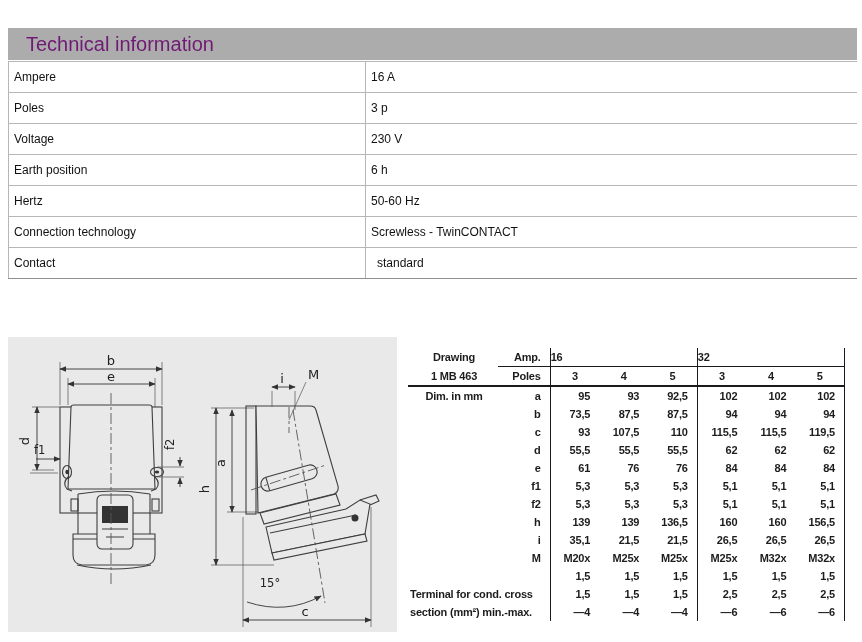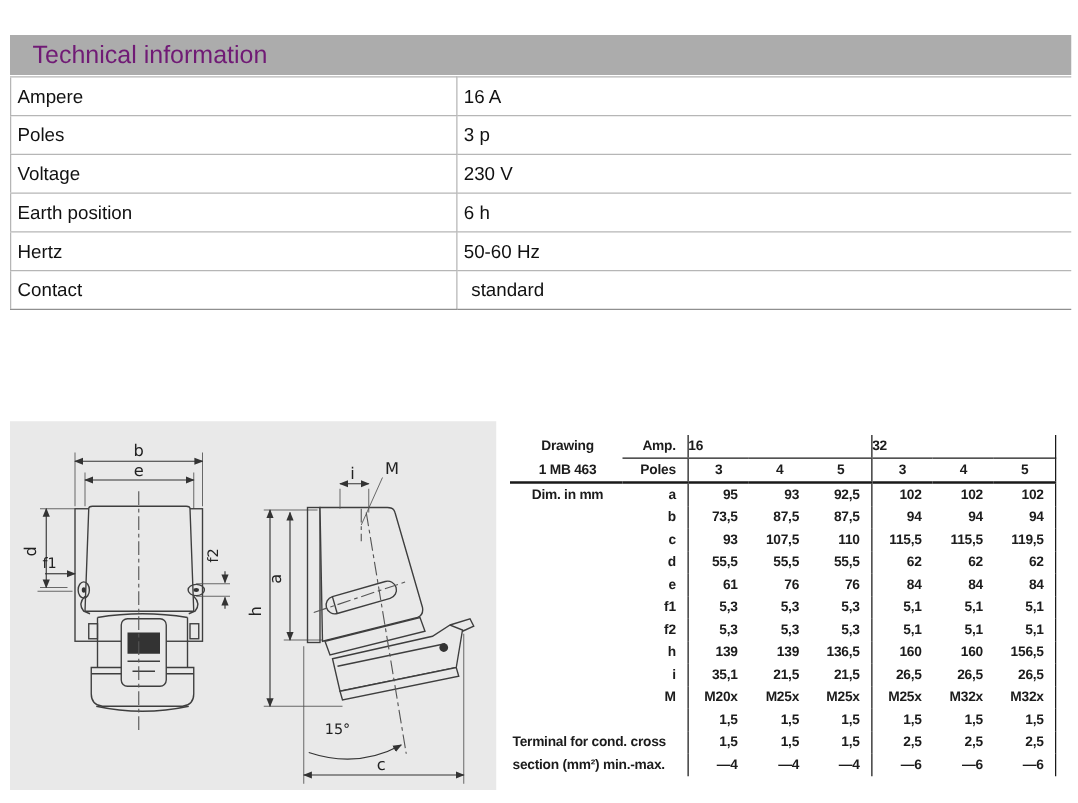--- a/index.html
+++ b/index.html
@@ -9,21 +9,21 @@
 
   
   .header-bar{position:absolute;left:8px;top:28px;width:849px;height:32px;
       background:var(--header-bar,#acacac);color:#701a75;font-size:20px;
       line-height:32px;padding-left:18px;box-sizing:border-box;}
 
   
   .spec-table{position:absolute;left:8px;top:61px;width:849px;
       border-collapse:collapse;table-layout:fixed;
       border-left:1px solid var(--tb,#b6b6b6);}
-  .spec-table td{height:30px;font-size:15px;padding:0 0 0 5px;
+  .spec-table td{height:30px;font-size:12px;padding:0 0 0 5px;
       border-bottom:1px solid var(--tb,#b6b6b6);vertical-align:middle;
       white-space:nowrap;overflow:hidden;}
   .spec-table tr:first-child td{border-top:1px solid var(--tb,#b6b6b6);}
   .spec-table tr:last-child td{border-bottom:1.5px solid #8f8f8f;}
   .spec-label{width:351px;border-right:1px solid var(--tb,#b6b6b6);}
   .spec-value{padding-left:4px;}
   .spec-table tr:last-child .spec-value{padding-left:11px;}
 
   
   .drawing-panel{position:absolute;left:8px;top:337px;width:389px;height:295px;
@@ -77,20 +77,24 @@
           <td class="spec-label">Voltage</td>
           <td class="spec-value">230 V</td>
         </tr>
         <tr>
           <td class="spec-label">Earth position</td>
           <td class="spec-value">6 h</td>
         </tr>
         <tr>
           <td class="spec-label">Hertz</td>
           <td class="spec-value">50-60 Hz</td>
+        </tr>
+        <tr>
+          <td class="spec-label">Connection technology</td>
+          <td class="spec-value">Screwless - TwinCONTACT</td>
         </tr>
         <tr>
           <td class="spec-label">Contact</td>
           <td class="spec-value">standard</td>
         </tr>
       </tbody>
   </table>
 
   <div class="drawing-panel">
     <svg width="389" height="295" viewBox="0 0 389 295">

